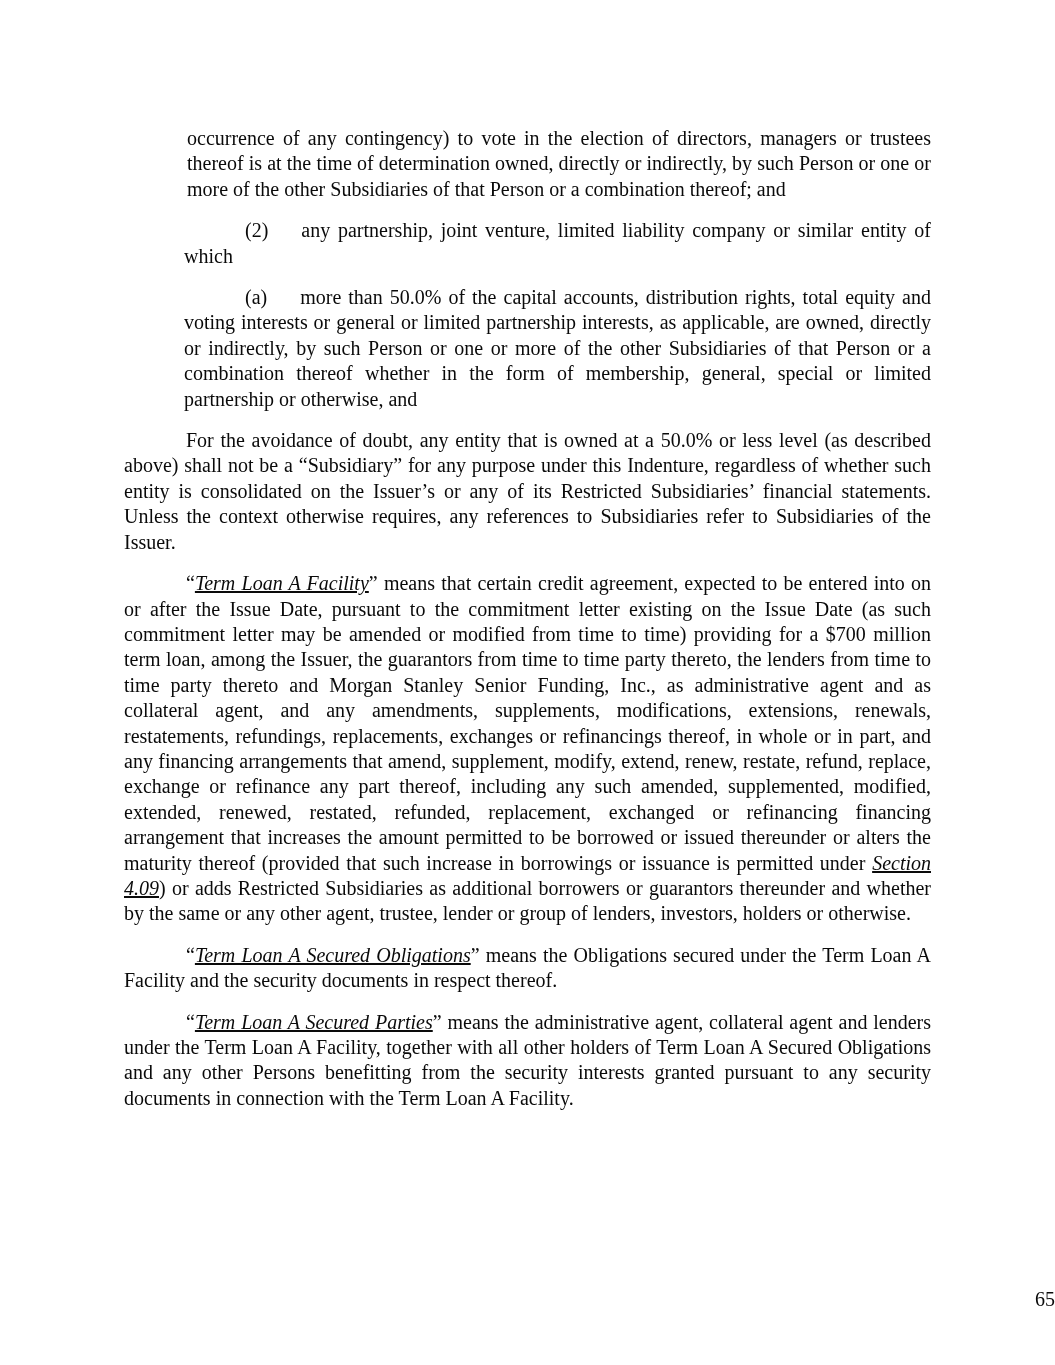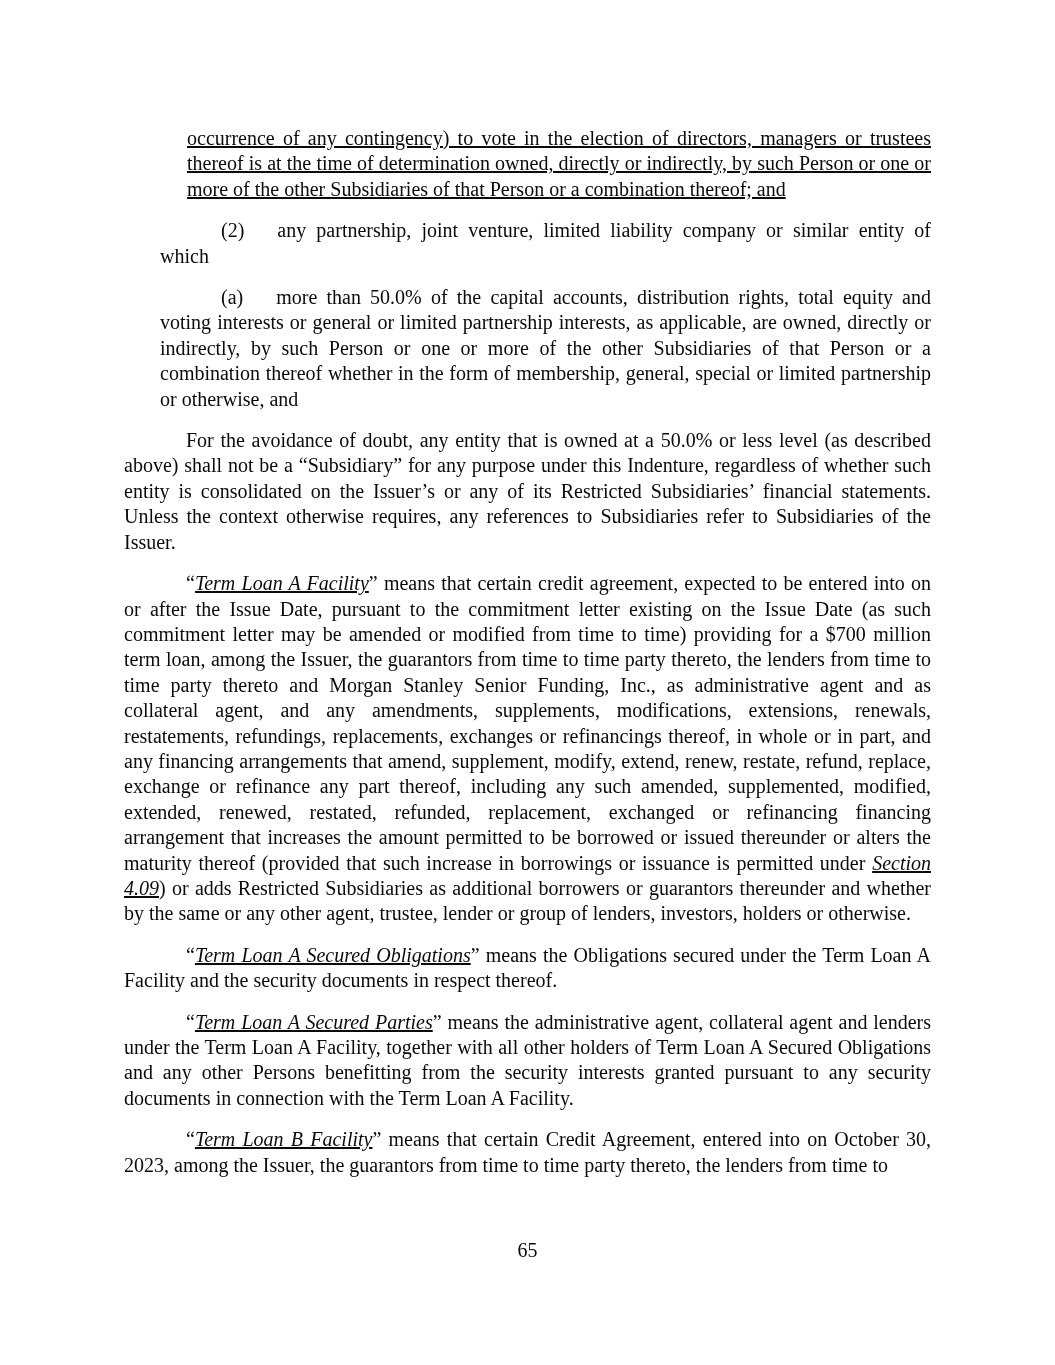--- a/index.html
+++ b/index.html
@@ -23,52 +23,50 @@
     left: 124px;
     top: 126px;
     width: 807px;
     text-align: justify;
   }
   .para {
     margin: 0 0 16px 0;
   }
   .para.sub {
     margin-left: 63px;
-    text-decoration: underline;
   }
   .para.sub-item {
-    margin-left: 36px;
+    margin-left: 60px;
     text-indent: 61px;
   }
   .para.body-indent {
     text-indent: 62px;
   }
   .u {
     text-decoration: underline;
     font-style: italic;
   }
   .tab {
     padding-right: 33px;
   }
   .page-number {
     position: absolute;
-    top: 1238px;
+    top: 1287px;
     left: 0;
     width: 100%;
-    text-align: center;
+    text-align: right;
   }
 </style>
 </head>
 <body>
 
 <div class="page">
   <div class="content">
       <p class="para sub"><span>occurrence of any contingency) to vote in the election of directors, managers or trustees thereof is at the time of determination owned, directly or indirectly, by such Person or one or more of the other Subsidiaries of that Person or a combination thereof; and</span></p>
       <p class="para sub-item"><span class="tab">(2)</span><span>any partnership, joint venture, limited liability company or similar entity of which</span></p>
       <p class="para sub-item"><span class="tab">(a)</span><span>more than 50.0% of the capital accounts, distribution rights, total equity and voting interests or general or limited partnership interests, as applicable, are owned, directly or indirectly, by such Person or one or more of the other Subsidiaries of that Person or a combination thereof whether in the form of membership, general, special or limited partnership or otherwise, and</span></p>
       <p class="para body-indent"><span>For the avoidance of doubt, any entity that is owned at a 50.0% or less level (as described above) shall not be a “Subsidiary” for any purpose under this Indenture, regardless of whether such entity is consolidated on the Issuer’s or any of its Restricted Subsidiaries’ financial statements. Unless the context otherwise requires, any references to Subsidiaries refer to Subsidiaries of the Issuer.</span></p>
       <p class="para body-indent"><span>“</span><span class="u">Term Loan A Facility</span><span>” means that certain credit agreement, expected to be entered into on or after the Issue Date, pursuant to the commitment letter existing on the Issue Date (as such commitment letter may be amended or modified from time to time) providing for a $700 million term loan, among the Issuer, the guarantors from time to time party thereto, the lenders from time to time party thereto and Morgan Stanley Senior Funding, Inc., as administrative agent and as collateral agent, and any amendments, supplements, modifications, extensions, renewals, restatements, refundings, replacements, exchanges or refinancings thereof, in whole or in part, and any financing arrangements that amend, supplement, modify, extend, renew, restate, refund, replace, exchange or refinance any part thereof, including any such amended, supplemented, modified, extended, renewed, restated, refunded, replacement, exchanged or refinancing financing arrangement that increases the amount permitted to be borrowed or issued thereunder or alters the maturity thereof (provided that such increase in borrowings or issuance is permitted under </span><span class="u">Section 4.09</span><span>) or adds Restricted Subsidiaries as additional borrowers or guarantors thereunder and whether by the same or any other agent, trustee, lender or group of lenders, investors, holders or otherwise.</span></p>
       <p class="para body-indent"><span>“</span><span class="u">Term Loan A Secured Obligations</span><span>” means the Obligations secured under the Term Loan A Facility and the security documents in respect thereof.</span></p>
       <p class="para body-indent"><span>“</span><span class="u">Term Loan A Secured Parties</span><span>” means the administrative agent, collateral agent and lenders under the Term Loan A Facility, together with all other holders of Term Loan A Secured Obligations and any other Persons benefitting from the security interests granted pursuant to any security documents in connection with the Term Loan A Facility.</span></p>
-      <p class="para body-indent"><span>“</span><span class="u">Term Loan B Facility</span><span>” means that certain Credit Agreement, entered into on October 30, 2023, among the Issuer, the guarantors from time to time party thereto, the lenders from time to</span></p>
     </div>
   <div class="page-number">65</div>
 </div>
 
 </body></html>

